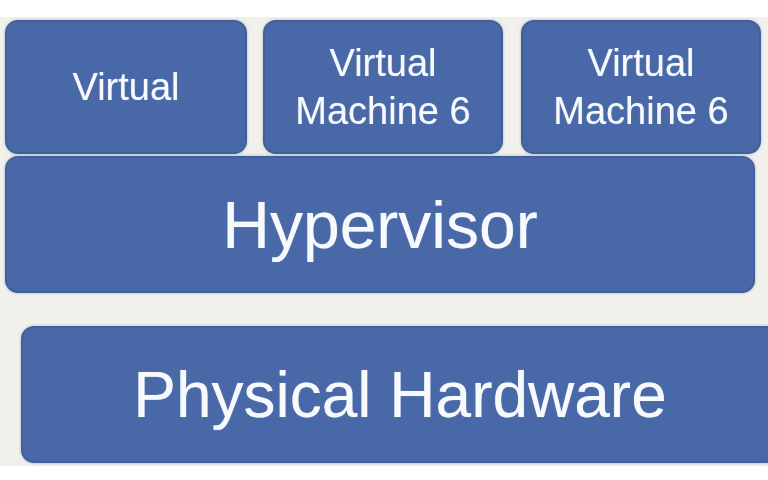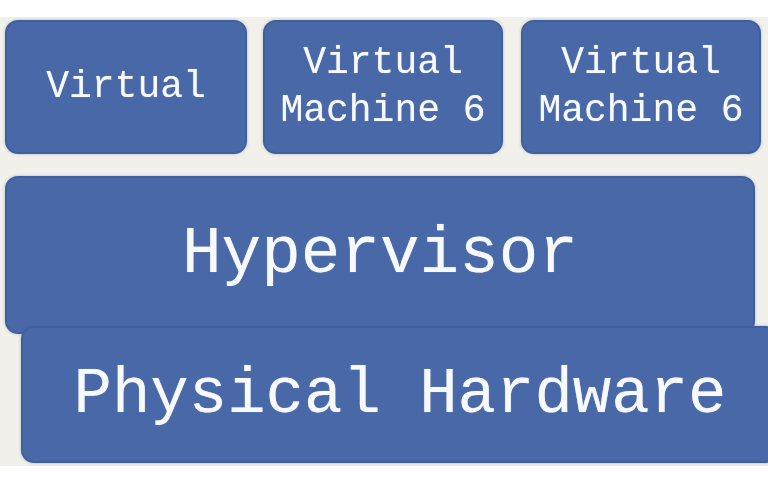--- a/index.html
+++ b/index.html
@@ -7,21 +7,20 @@
     padding: 0;
     background: #ffffff;
     font-family: "Liberation Sans", sans-serif;
   }
   #canvas {
     position: relative;
     width: 768px;
     height: 480px;
     background: #ffffff;
     overflow: hidden;
-    font-family: Liberation Mono, monospace;
   }
   
   .bg-band {
     position: absolute;
     left: 0;
     top: 17px;
     width: 768px;
     height: 449px;
     background: #f1f0ea;
   }
@@ -33,21 +32,21 @@
     box-sizing: border-box;
     box-shadow: 0 0 3px rgba(72, 104, 168, 0.45);
     display: flex;
     align-items: center;
     justify-content: center;
     color: #f7f9fc;
   }
   .vm1 { left: 5px;   top: 20px; width: 242px; height: 134px; }
   .vm2 { left: 263px; top: 20px; width: 240px; height: 134px; }
   .vm3 { left: 521px; top: 20px; width: 240px; height: 134px; }
-  .hyp { left: 5px;   top: 176px; width: 750px; height: 158px; }
+  .hyp { left: 5px;   top: 156px; width: 750px; height: 137px; }
   .hw  { left: 21px;   top: 326px; width: 758px; height: 137px; }
   .vm-label {
     font-size: 38px;
     line-height: 48px;
     text-align: center;
     text-shadow: 0 0 1px rgba(235, 240, 250, 0.55);
   }
   .hyp-label {
     font-size: 66px;
     line-height: 1;

